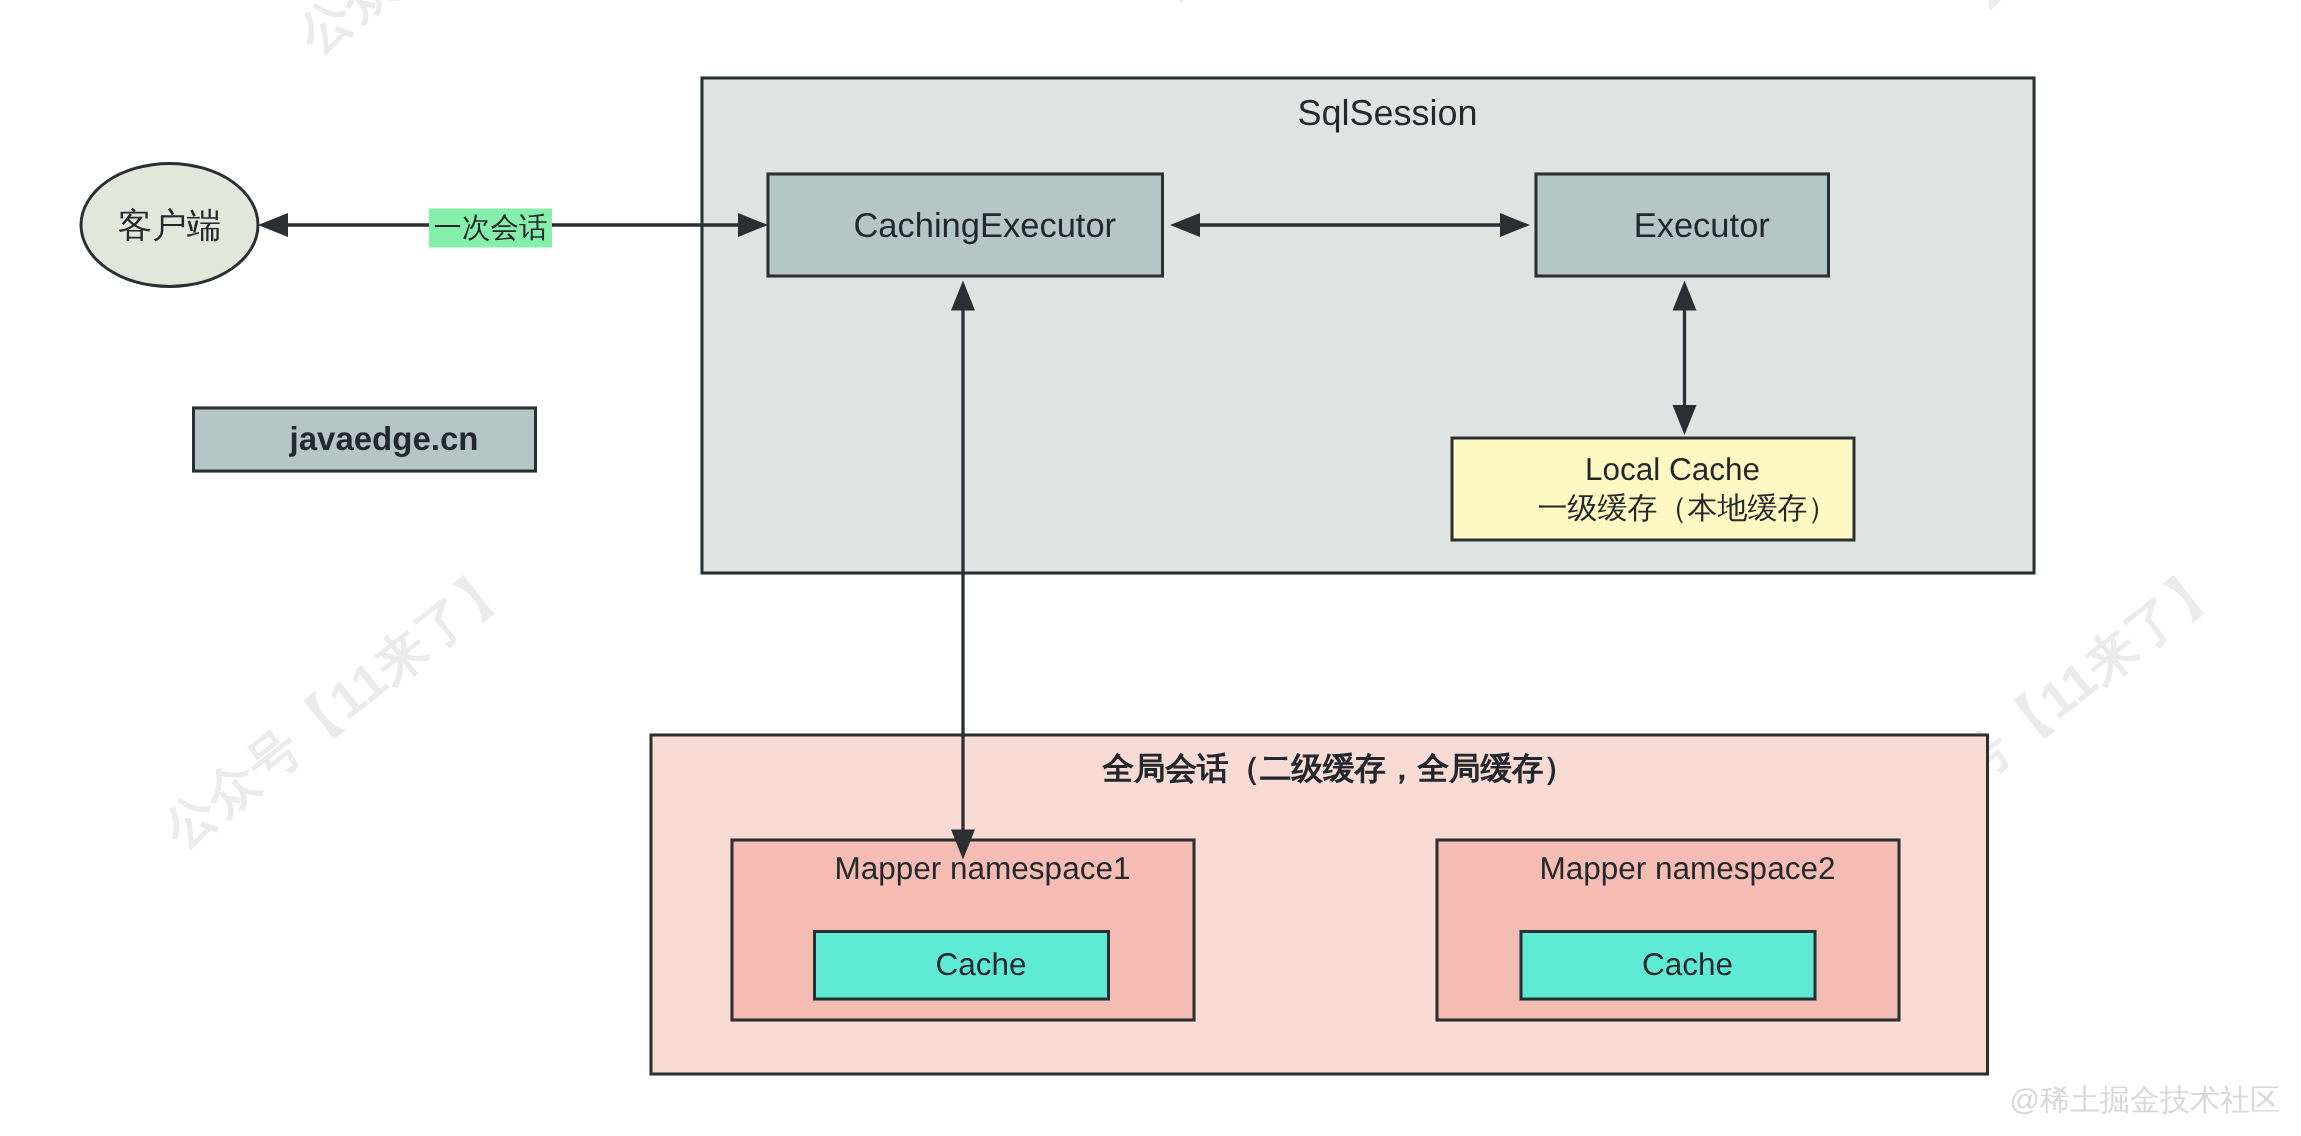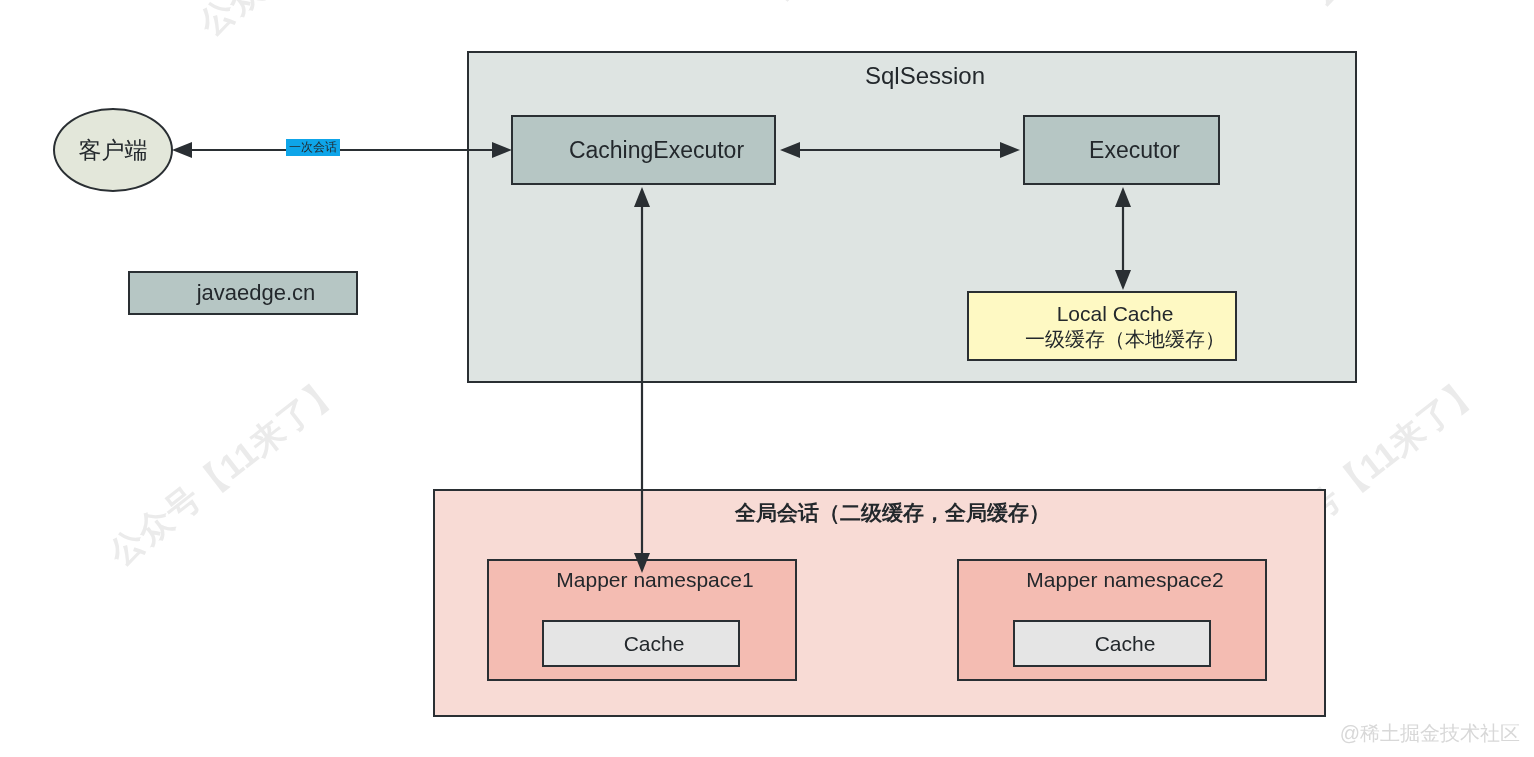--- a/index.html
+++ b/index.html
@@ -99,20 +99,21 @@
     left: 967px; top: 291px; width: 270px; height: 70px;
     background: #fef9c3;
     font-size: 21px;
   }
   #local-cache-box .line2 { font-size: 20px; margin-left: 20px; }
 
   #javaedge-box {
     left: 128px; top: 271px; width: 230px; height: 44px;
     background: #b6c6c4;
     font-size: 22px;
+    font-weight: bold;
   }
 
   #global-session-container {
     left: 433px; top: 489px; width: 893px; height: 228px;
     background: #f8dbd5;
     justify-content: flex-start;
   }
   #global-session-title {
     margin-top: 9px;
     font-size: 21px;
@@ -123,36 +124,36 @@
   .mapper-ns {
     background: #f4bcb2;
     justify-content: flex-start;
     font-size: 21px;
   }
   #mapper-ns-1 { left: 487px; top: 559px; width: 310px; height: 122px; }
   #mapper-ns-2 { left: 957px; top: 559px; width: 310px; height: 122px; }
   .mapper-ns-label { margin-top: 6px; }
 
   .cache-box {
-    background: #e5e5e5;
+    background: #5eead4;
     font-size: 21px;
     position: absolute;
   }
   #cache-box-1 { left: 542px; top: 620px; width: 198px; height: 47px; }
   #cache-box-2 { left: 1013px; top: 620px; width: 198px; height: 47px; }
 
   
   .conn { position: absolute; overflow: visible; }
   .conn line, .conn path { stroke: #2a2f33; stroke-width: 2.2; fill: none; }
   .conn polygon { fill: #2a2f33; }
 
   .edge-label {
     position: absolute;
-    background: #0ea5e9;
-    font-size: 12px;
+    background: #86efac;
+    font-size: 19px;
     color: #23282c;
     padding: 0 3px;
     white-space: nowrap;
   }
 </style>
 </head>
 <body>
 
 <div id="canvas">
 

